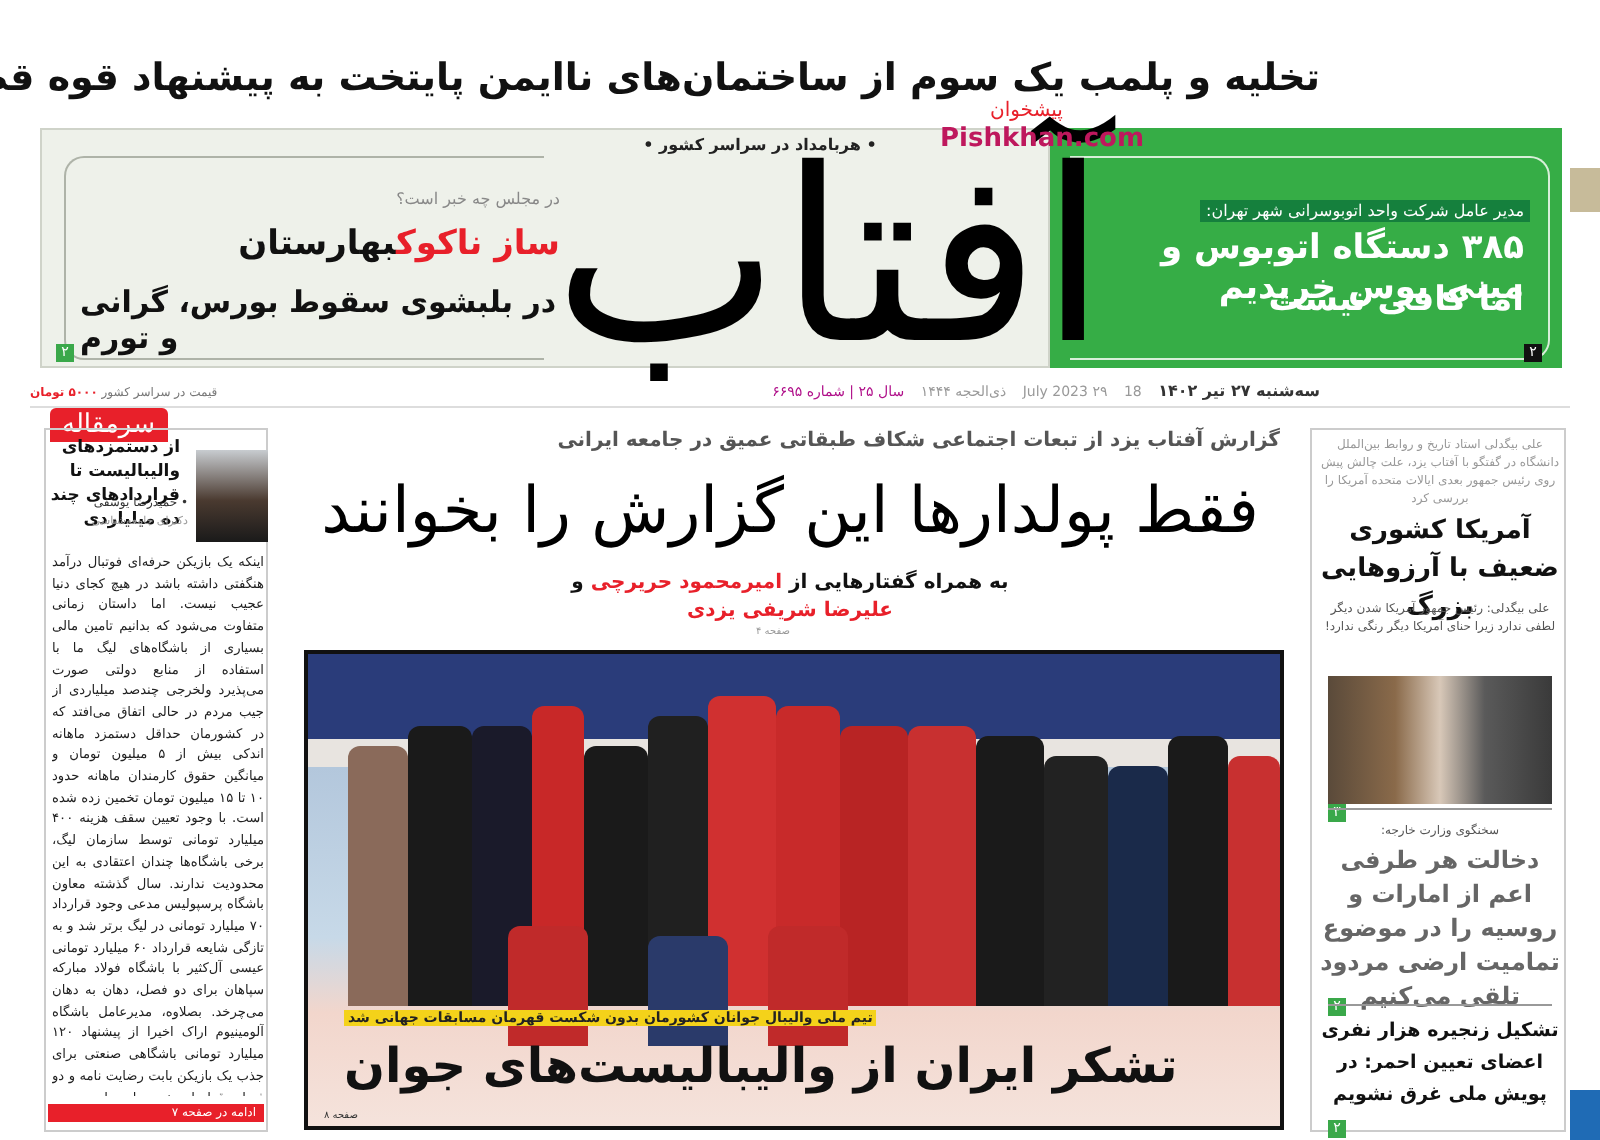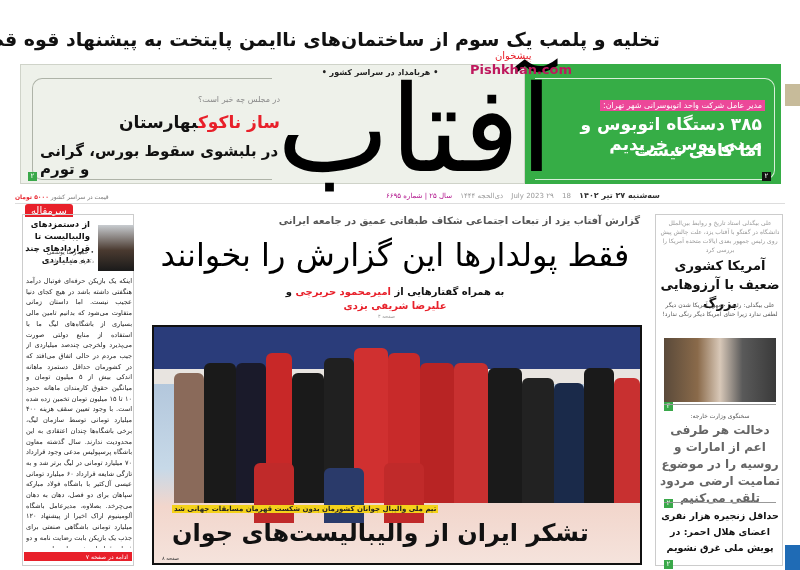--- a/index.html
+++ b/index.html
@@ -12,32 +12,32 @@
 .inner-left{top:78px;left:32px;width:240px;height:102px;border:1px solid #aeb3a8;border-right:none;border-radius:10px 0 0 10px}
 .inner-right{top:78px;left:535px;width:240px;height:102px;border:1px solid #d8efd9;border-left:none;border-radius:0 10px 10px 0}
 .kicker-l{top:95px;left:40px;width:240px;font-size:8px;color:#888;text-align:right}
 .hl1{top:112px;left:40px;width:240px;font-size:17px;font-weight:bold;color:#111;text-align:right}
 .hl1 .red{color:#e8202a}
 .hl2{top:142px;left:40px;width:240px;font-size:15px;font-weight:bold;color:#111;text-align:left}
 .logo{top:70px;left:270px;width:290px;height:130px;font-family:"DejaVu Serif",serif;font-size:120px;font-weight:normal;color:#000;text-align:center;line-height:120px;letter-spacing:-6px}
 .slogan{top:68px;left:300px;width:160px;font-size:8px;font-weight:bold;color:#222;text-align:center}
 .watermark{top:62px;left:470px;font-size:13px;color:#be185d;font-weight:bold;direction:ltr}
 .wm2{top:50px;left:495px;font-size:10px;color:#e8202a;}
-.kicker-r{top:100px;left:600px;background:#ec4899;color:#fff;font-size:8px;padding:1px 3px}
+.kicker-r{top:100px;left:600px;background:#15803d;color:#fff;font-size:8px;padding:1px 3px}
 .hr1{top:114px;left:540px;width:222px;font-size:17px;font-weight:bold;color:#fff;text-align:right}
 .hr2{top:140px;left:540px;width:222px;font-size:17px;font-weight:bold;color:#fff;text-align:right}
 .side-tab{top:84px;left:785px;width:15px;height:22px;background:#c7bb9a}
 .dateline{top:191px;left:320px;width:340px;font-size:7px;color:#333;white-space:nowrap;text-align:right}
 .dateline .day{font-weight:bold;font-size:8px}
 .dateline .issue{color:#b0108a;font-weight:normal}
 .dateline .grey{color:#999;margin:0 6px}
 .price{top:193px;left:15px;font-size:6px;color:#777}
 .price .red{color:#e8202a;font-weight:bold}
 .hr-line{top:203px;left:15px;width:770px;height:1px;background:#ddd}
-.edit-tag{top:204px;left:25px;background:#e8202a;color:#fff;font-size:10px;padding:1px 6px;border-radius:3px 3px 0 0}
+.edit-tag{top:204px;left:25px;background:#e8202a;color:#fff;font-size:13px;padding:1px 6px;border-radius:3px 3px 0 0}
 .editorial{top:214px;left:22px;width:112px;height:352px;border:1px solid #ccc}
 .ed-title{top:218px;left:24px;width:66px;font-size:8.5px;font-weight:bold;line-height:12px;text-align:right;color:#111}
 .ed-photo{top:225px;left:98px;width:36px;height:46px;background:linear-gradient(#c8ccd0,#4a3a30 55%,#1a1a1a)}
 .ed-author{top:248px;left:24px;width:70px;font-size:6px;color:#333;text-align:right}
 .ed-role{top:258px;left:24px;width:70px;font-size:5.5px;color:#999;text-align:right}
 .ed-body{top:276px;left:26px;width:106px;font-size:6.6px;line-height:10.7px;color:#222;text-align:justify}
 .ed-cont{top:552px;left:24px;width:108px;background:#e8202a;color:#fff;font-size:6px;padding:1px 4px}
 .main-kicker{top:215px;left:150px;width:490px;text-align:right;font-size:10px;font-weight:bold;color:#555}
 .main-hl{top:236px;left:150px;width:490px;text-align:center;font-size:32px;font-weight:normal;color:#000;letter-spacing:-1px}
 .main-sub{top:286px;left:150px;width:490px;text-align:center;font-size:10px;font-weight:bold;color:#111}
@@ -151,15 +151,15 @@
 <div class="abs rc-intro">علی بیگدلی استاد تاریخ و روابط بین‌الملل دانشگاه در گفتگو با آفتاب یزد، علت چالش پیش روی رئیس جمهور بعدی ایالات متحده آمریکا را بررسی کرد</div>
 <div class="abs rc-hl">آمریکا کشوری ضعیف با آرزوهایی بزرگ</div>
 <div class="abs rc-body">علی بیگدلی: رئیس جمهور آمریکا شدن دیگر لطفی ندارد زیرا حنای آمریکا دیگر رنگی ندارد!</div>
 <div class="abs rc-photo"></div>
 <span class="abs pgnum" style="top:402px;left:664px">۳</span>
 <div class="abs rc-sep"></div>
 <div class="abs rc-kicker2">سخنگوی وزارت خارجه:</div>
 <div class="abs rc-hl2">دخالت هر طرفی اعم از امارات و روسیه را در موضوع تمامیت ارضی مردود تلقی می‌کنیم</div>
 <span class="abs pgnum" style="top:499px;left:664px">۲</span>
 <div class="abs rc-sep2"></div>
-<div class="abs rc-hl3">حداقل زنجیره هزار نفری اعضای هلال احمر: در پویش ملی غرق نشویم</div>
+<div class="abs rc-hl3">تشکیل زنجیره هزار نفری اعضای تعیین احمر: در پویش ملی غرق نشویم</div>
 <span class="abs pgnum" style="top:560px;left:664px">۲</span>
 <div class="abs blue-tab"></div>
 
 </body></html>

